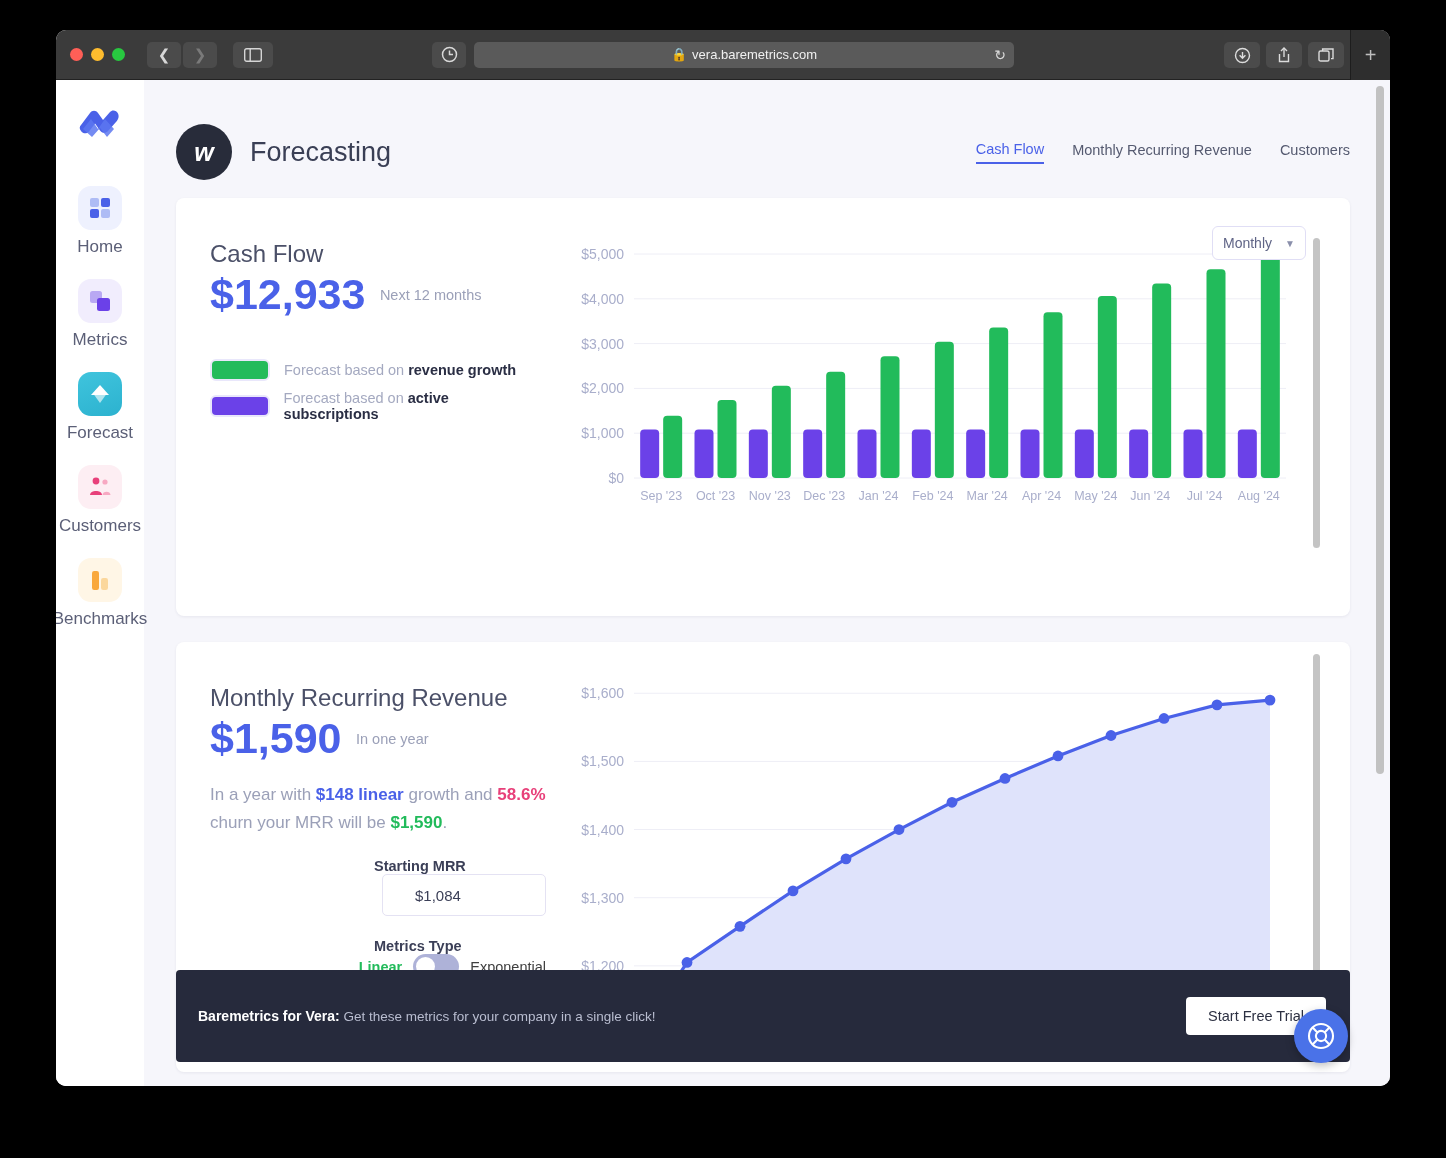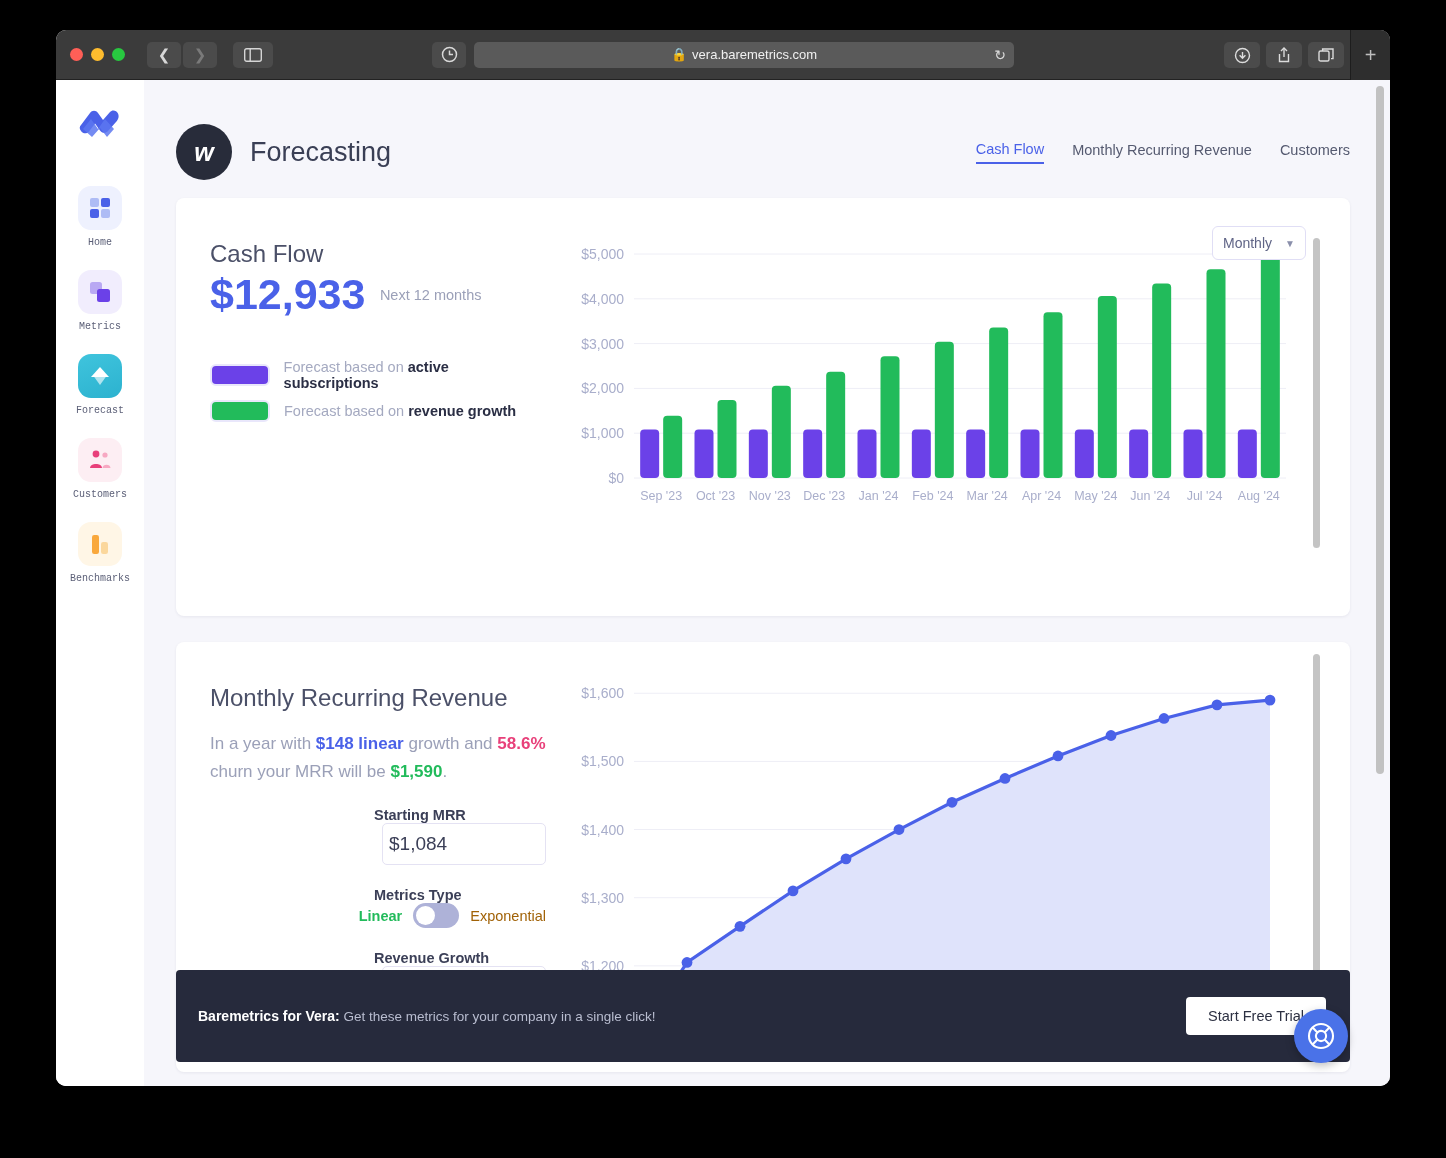--- a/index.html
+++ b/index.html
@@ -81,21 +81,21 @@
   #brand-logo { margin-bottom: 38px; }
   .side-item {
     display: flex; flex-direction: column; align-items: center;
     margin-bottom: 22px; cursor: pointer; width: 88px;
   }
   .side-ico {
     width: 44px; height: 44px; border-radius: 13px;
     display: flex; align-items: center; justify-content: center;
     margin-bottom: 7px;
   }
-  .side-label { font-size: 10px; color: #5b5f77; font-family: Liberation Mono, monospace; }
+  .side-label { font-size: 17px; color: #5b5f77; }
   .ico-home { background: #eef1fe; }
   .ico-metrics { background: #f1edfd; }
   .ico-forecast { background: linear-gradient(160deg,#3fc4dd,#2cb2cf); }
   .ico-customers { background: #fdeef3; }
   .ico-bench { background: #fff6e6; }
 
   
   #main-col { flex: 1; position: relative; overflow: hidden; }
 
   #page-header {
@@ -166,27 +166,27 @@
   }
 
   svg.plot { display: block; }
 
   
   #mrr-card { height: 430px; display: flex; }
   .field-row { display: flex; align-items: flex-end; margin-top: 22px; flex-direction: column; }
   .field-label { width: 172px; font-size: 14.5px; color: #3b3f57; font-weight: 600; }
   .field-input {
     width: 164px; height: 42px; border: 1px solid #e4e2f3; border-radius: 5px;
-    display: flex; align-items: center; padding-left: 6px;
-    font-size: 19px; color: #3b3f57; background: #fff;
+    display: flex; align-items: center; padding-left: 32px;
+    font-size: 15px; color: #3b3f57; background: #fff;
   }
   .toggle-row { display: flex; align-items: center; gap: 11px; }
   .toggle-label { font-size: 14.5px; }
   .toggle-label.on { color: #22bb5b; font-weight: 600; }
-  .toggle-label.off { color: #a16207; }
+  .toggle-label.off { color: #404040; }
   .toggle {
     width: 46px; height: 25px; border-radius: 13px; background: #aeb2d8;
     position: relative; cursor: pointer;
   }
   .toggle .knob {
     position: absolute; left: 3px; top: 3px; width: 19px; height: 19px;
     border-radius: 50%; background: #fff;
   }
 
   
@@ -362,26 +362,26 @@
       <div class="card" id="cashflow-card">
         <div class="card-left">
           <div class="card-h2">Cash Flow</div>
           <div>
             <span class="big-num">$12,933</span>
             <span class="big-sub">Next 12 months</span>
           </div>
 
           <div id="legend">
             <div class="legend-row">
+              <div class="legend-chip green"></div>
+              <div class="legend-text"><span>Forecast based on </span><b>revenue growth</b></div>
+            </div>
+            <div class="legend-row">
               <div class="legend-chip purple"></div>
               <div class="legend-text"><span>Forecast based on </span><b>active subscriptions</b></div>
-            </div>
-            <div class="legend-row">
-              <div class="legend-chip green"></div>
-              <div class="legend-text"><span>Forecast based on </span><b>revenue growth</b></div>
             </div>
           </div>
         </div>
 
         <div class="card-right">
           <div id="period-select">
             <span>Monthly</span>
             <span class="chev">▼</span>
           </div>
           <div class="chart-scrollbar" style="top:40px;height:310px;"></div>
@@ -434,20 +434,24 @@
               <rect x="691.8333333333334" y="231.4368" width="19" height="48.563199999999995" rx="4" fill="#6b41e8"></rect>
               <rect x="714.8333333333334" y="56.44800000000001" width="19" height="223.552" rx="4" fill="#22bb5b"></rect>
               <text x="712.8333333333334" y="302" text-anchor="middle" fill="#a9aecb" font-size="12.5" font-family="&quot;Liberation Sans&quot;, sans-serif">Aug '24</text>
             </svg>
         </div>
       </div>
 
       <div class="card" id="mrr-card">
         <div class="card-left">
           <div class="card-h2">Monthly Recurring Revenue</div>
+          <div>
+            <span class="big-num">$1,590</span>
+            <span class="big-sub">In one year</span>
+          </div>
           <div class="blurb">
             <span>In a year with </span><b class="c-blue">$148 linear</b><span> growth and </span><b class="c-pink">58.6%</b><span> churn your MRR will be </span><b class="c-green">$1,590</b><span>.</span>
           </div>
 
           <div class="field-row">
             <div class="field-label">Starting MRR</div>
             <div class="field-input">$1,084</div>
           </div>
 
           <div class="field-row">

